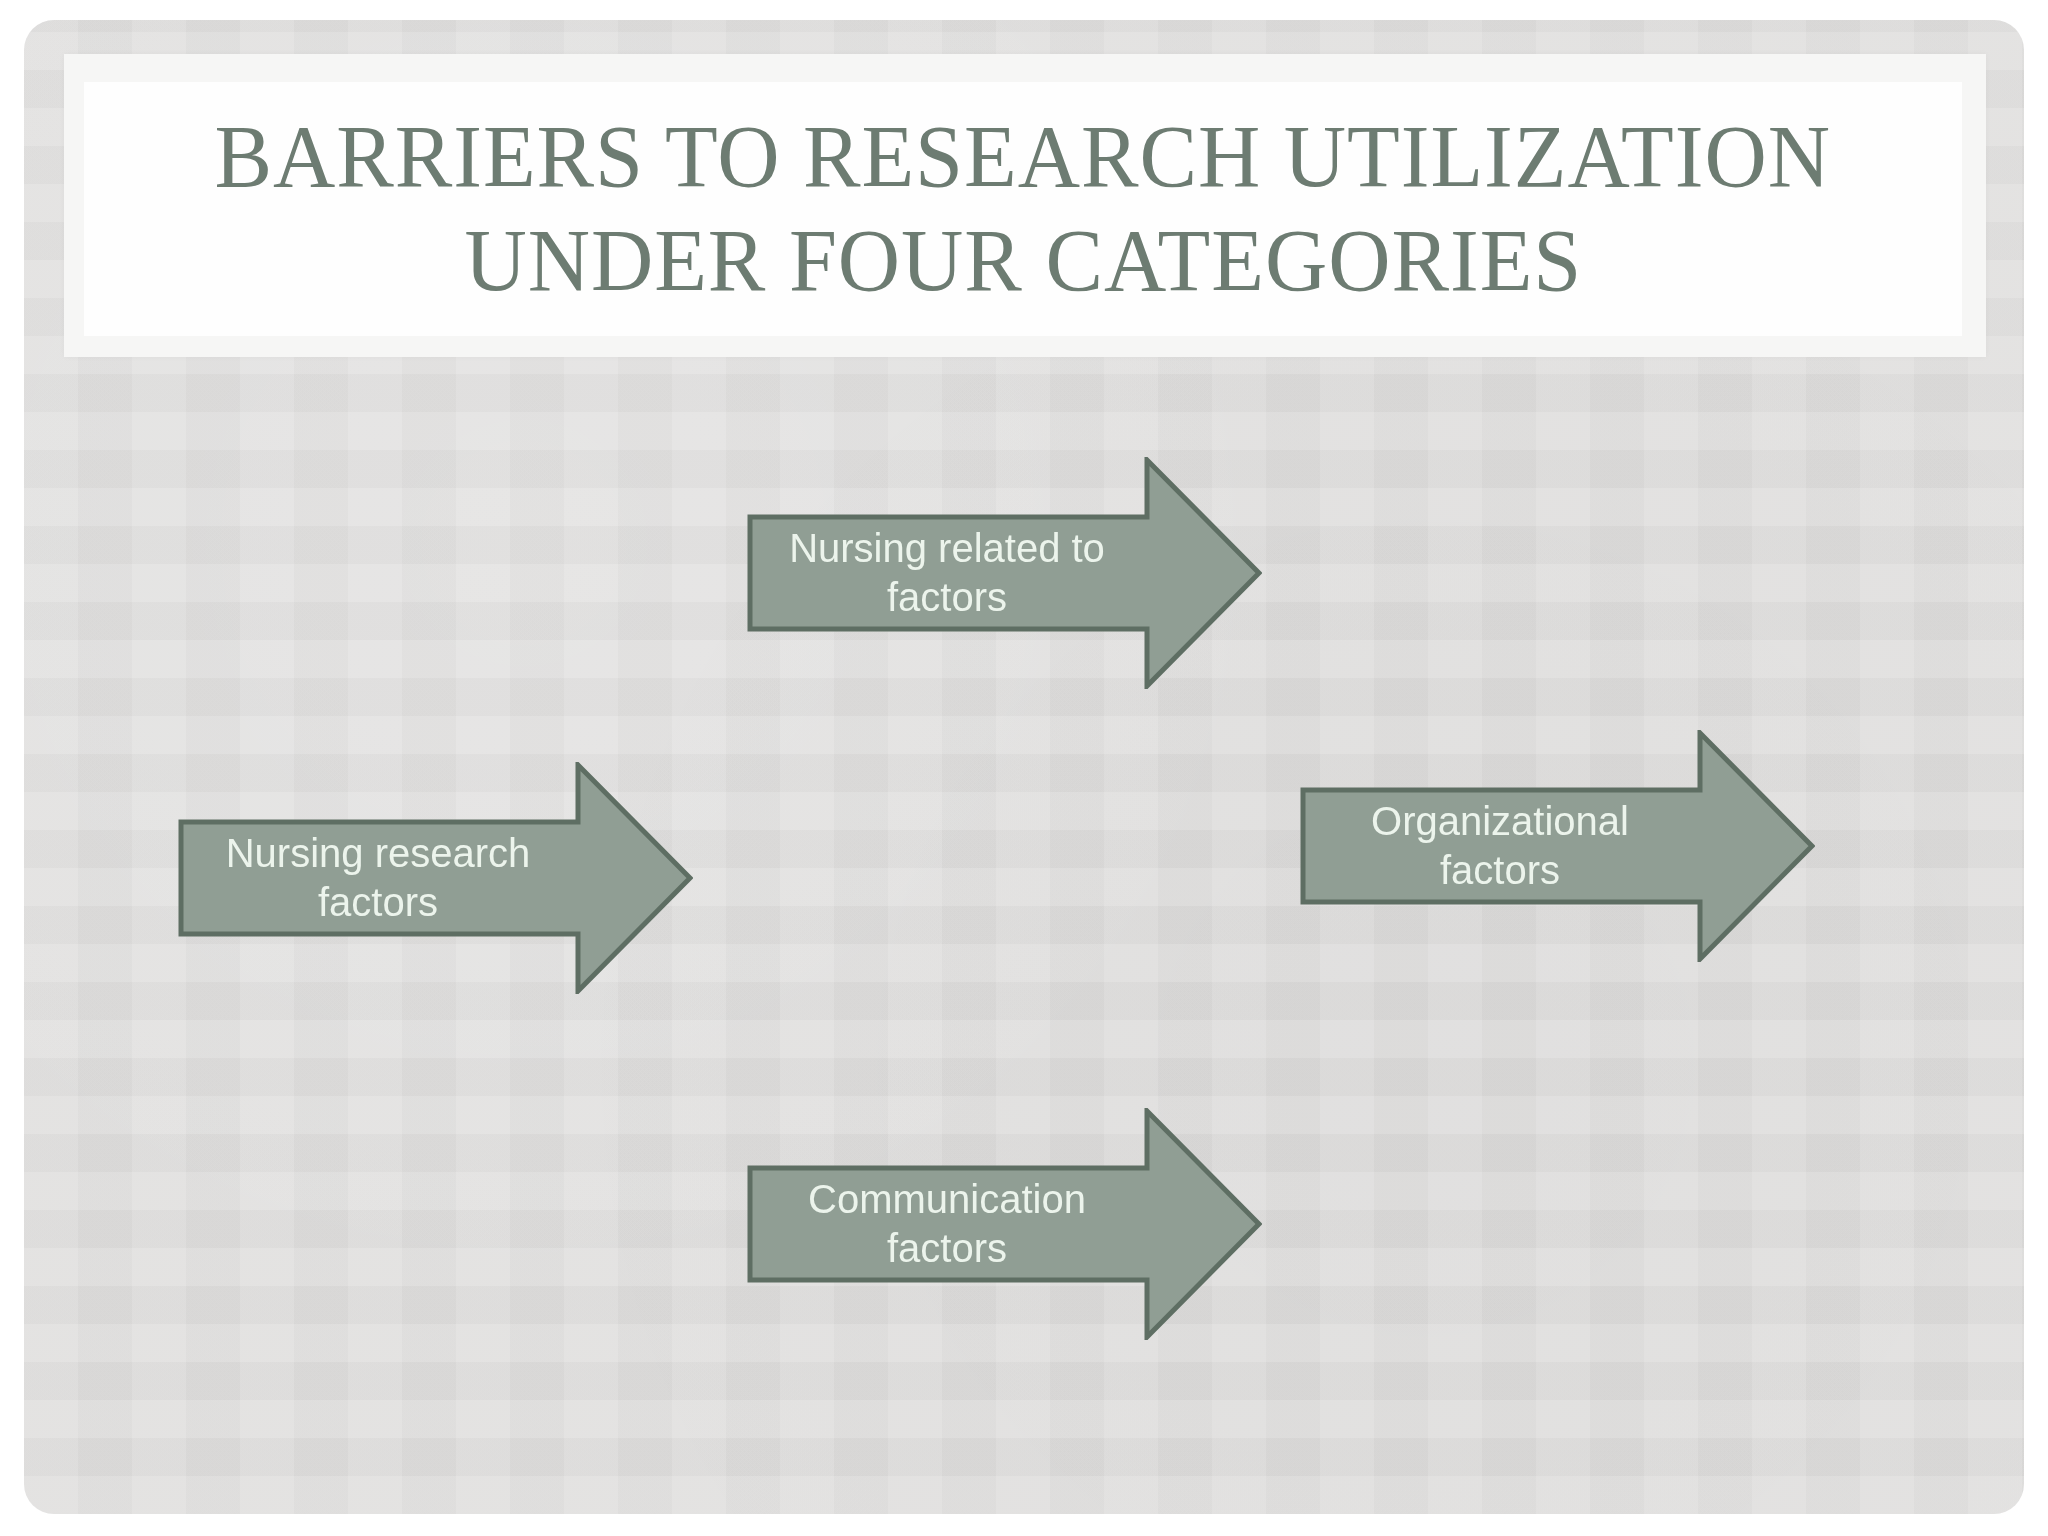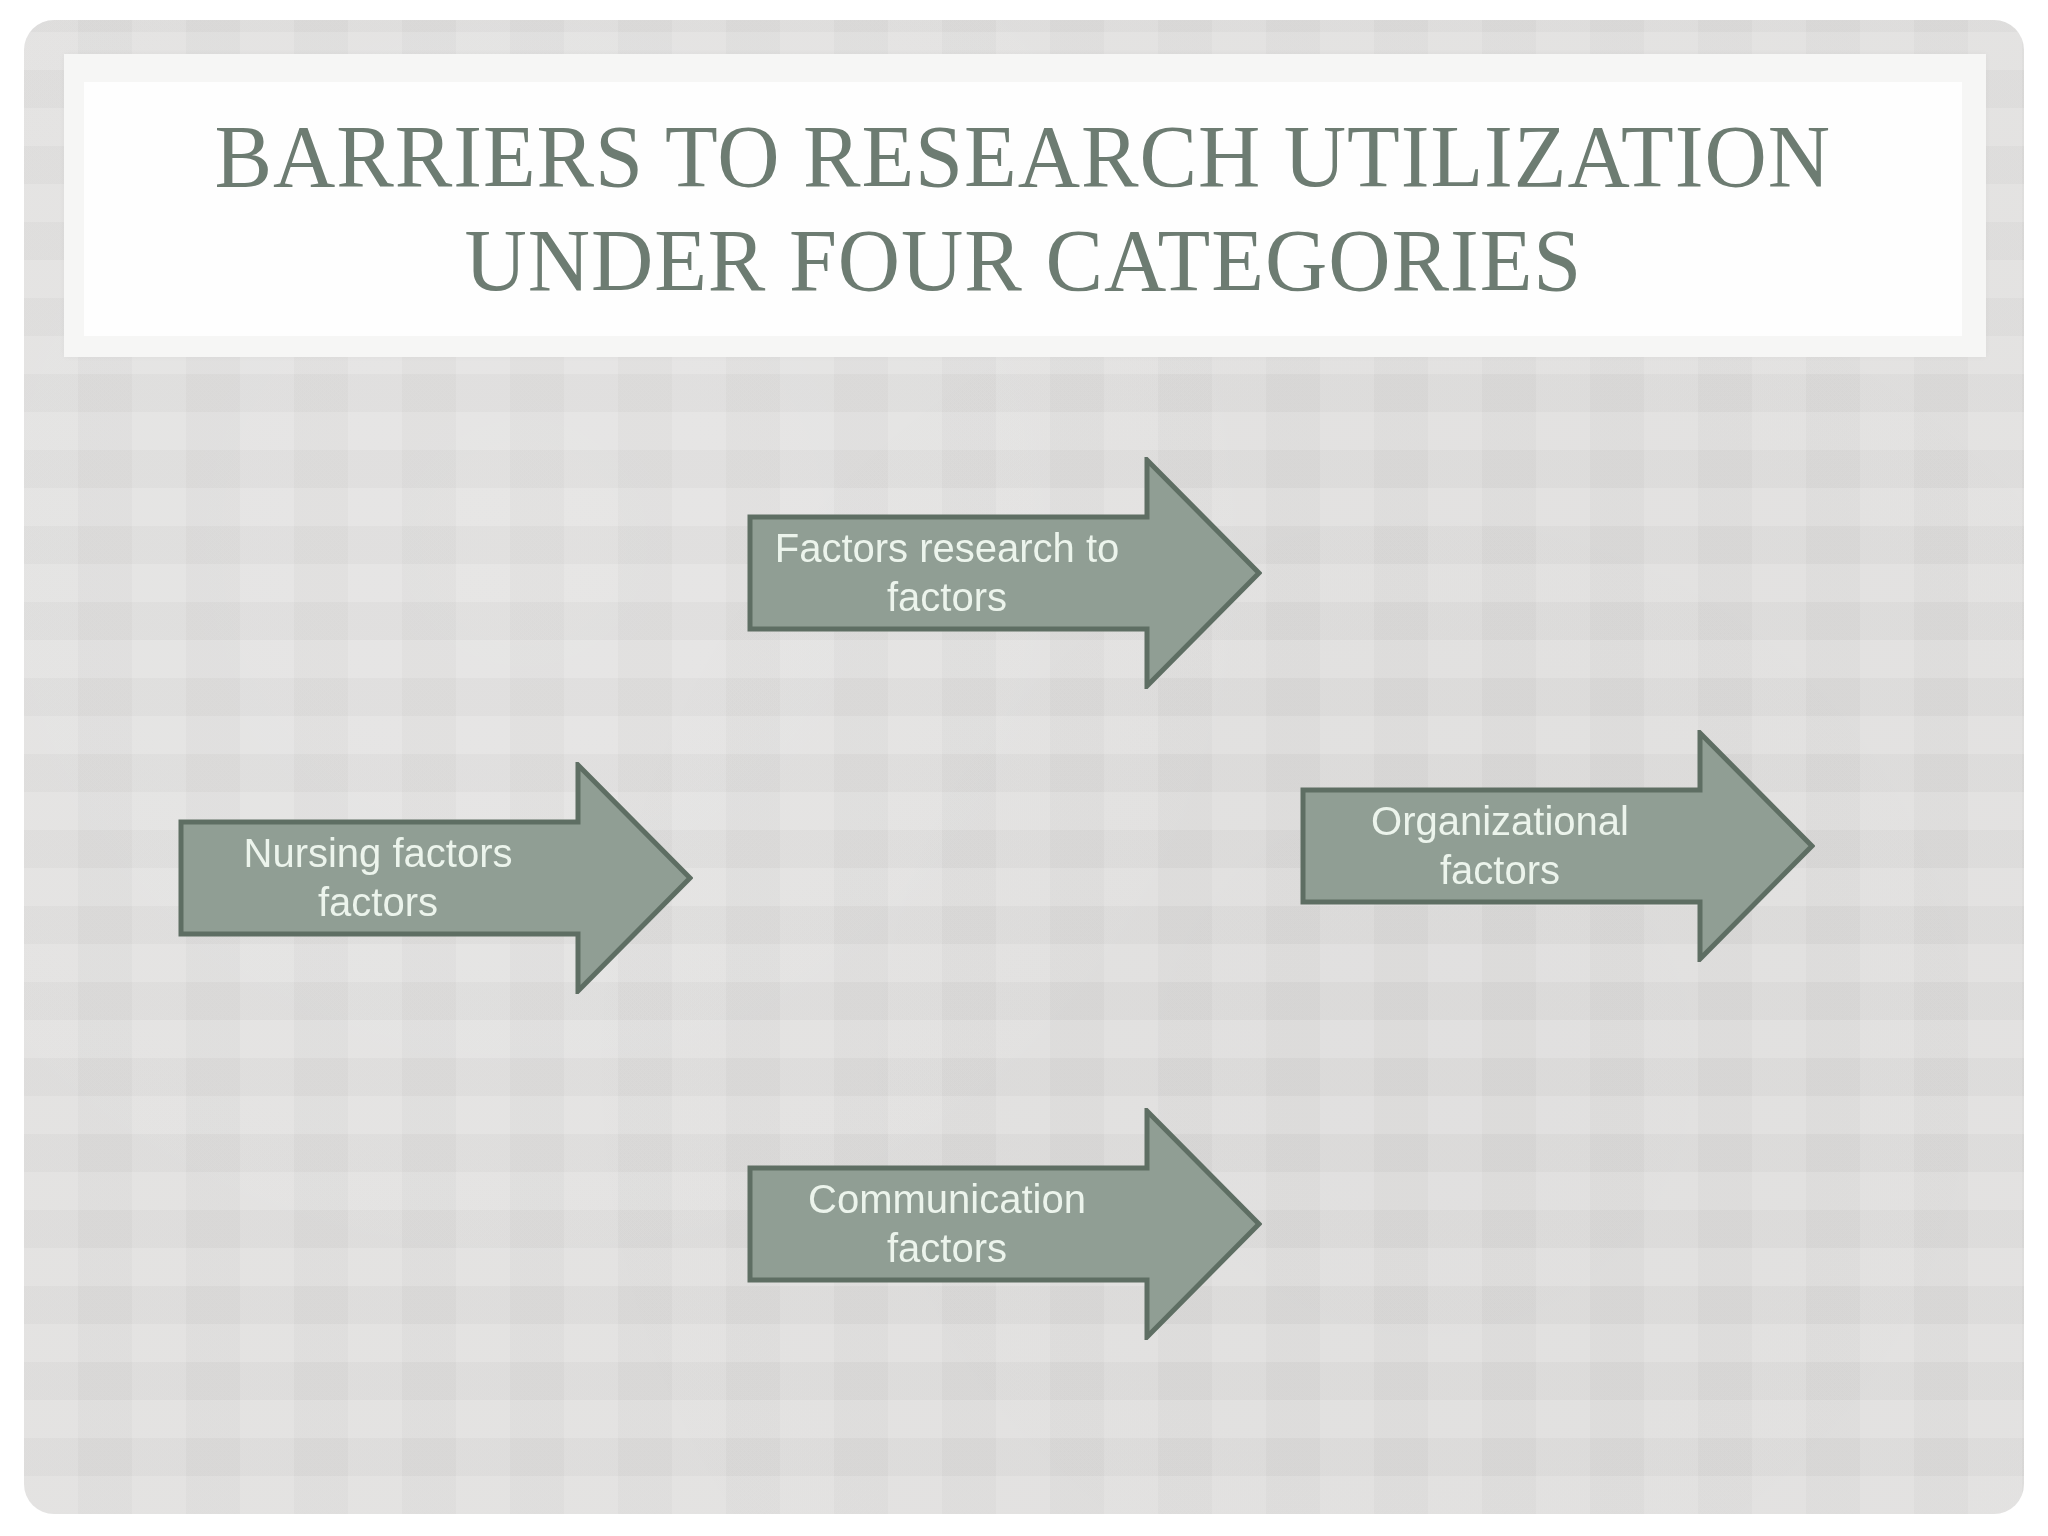--- a/index.html
+++ b/index.html
@@ -116,31 +116,31 @@
         <div class="title-line">BARRIERS TO RESEARCH UTILIZATION</div>
         <div class="title-line">UNDER FOUR CATEGORIES</div>
       </div>
     </div>
 
     <div class="arrow arrow-1">
       <svg width="515" height="232" viewBox="0 0 515 232">
         <polygon points="3,60 400,60 400,3 512,116 400,229 400,172 3,172"></polygon>
       </svg>
       <div class="arrow-label">
-        <span class="line">Factors research to</span>
+        <span class="line">Nursing related to</span>
         <span class="line">factors</span>
       </div>
     </div>
 
     <div class="arrow arrow-2">
       <svg width="515" height="232" viewBox="0 0 515 232">
         <polygon points="3,60 400,60 400,3 512,116 400,229 400,172 3,172"></polygon>
       </svg>
       <div class="arrow-label">
-        <span class="line">Nursing factors</span>
+        <span class="line">Nursing research</span>
         <span class="line">factors</span>
       </div>
     </div>
 
     <div class="arrow arrow-3">
       <svg width="515" height="232" viewBox="0 0 515 232">
         <polygon points="3,60 400,60 400,3 512,116 400,229 400,172 3,172"></polygon>
       </svg>
       <div class="arrow-label">
         <span class="line">Organizational</span>

